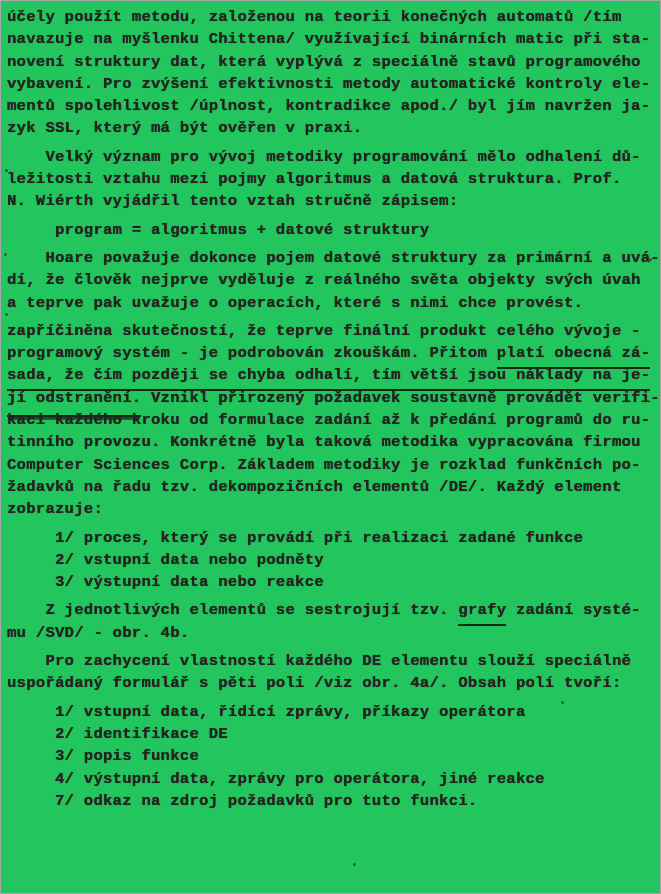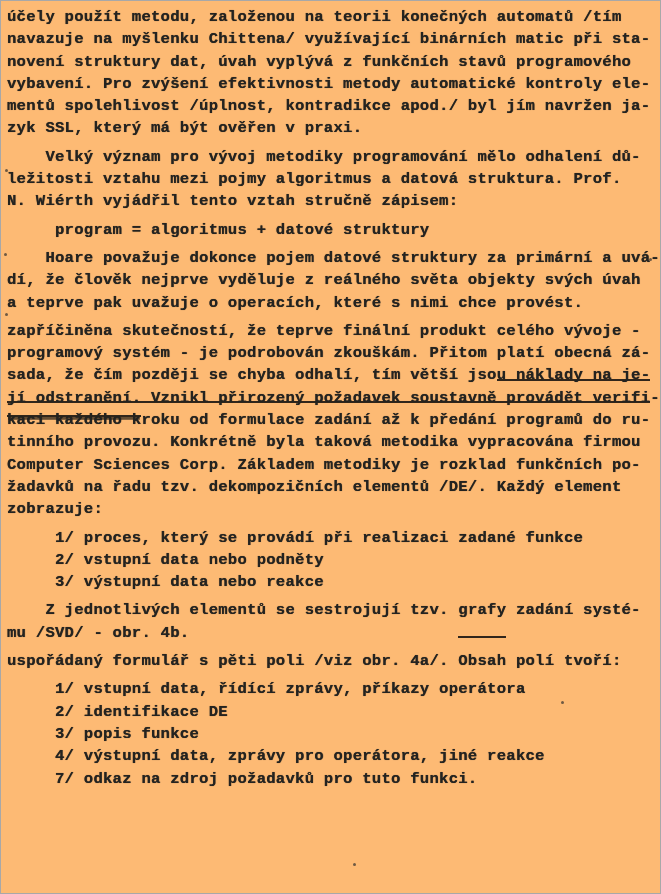--- a/index.html
+++ b/index.html
@@ -6,21 +6,21 @@
     margin: 0;
     padding: 0;
     background: #ffffff;
     font-family: "Liberation Mono", "DejaVu Sans Mono", monospace;
   }
   .page {
     position: relative;
     width: 661px;
     height: 894px;
     box-sizing: border-box;
-    background: #fdba74;
+    background: #22c55e;
     border: 1px solid #a8a8a8;
     overflow: hidden;
   }
   .doc {
     position: absolute;
     top: 5px;
     left: 6px;
     right: 4px;
     font-family: "Liberation Mono", "DejaVu Sans Mono", monospace;
     font-size: 15.5px;
@@ -29,42 +29,42 @@
     color: #2b2a27;
     letter-spacing: 0.3px;
     text-shadow: 0 0 0.8px rgba(43, 42, 39, 0.75), 0.4px 0.4px 0.4px rgba(43,42,39,0.35);
     filter: blur(0.22px) contrast(1.08);
   }
   .para { margin: 0 0 6px 0; }
   .line { white-space: pre; }
   .seg { white-space: pre; }
   .u {
     border-bottom: 2.6px solid rgba(28, 26, 23, 0.88);
-    padding-bottom: 17px;
+    padding-bottom: 5px;
   }
   .u-double {
     border-bottom: 2.4px solid rgba(28, 26, 23, 0.88);
     box-shadow: 0 4px 0 -1.2px rgba(28, 26, 23, 0.65);
     padding-bottom: 8px;
   }
   .speck {
     position: absolute;
     background: rgba(50, 48, 45, 0.7);
     border-radius: 50%;
   }
 </style>
 </head>
 <body>
 
 <div class="page">
   <div id="doc" class="doc">
       <div class="para">
         <div class="line"><span class="seg">účely použít metodu, založenou na teorii konečných automatů /tím</span></div>
         <div class="line"><span class="seg">navazuje na myšlenku Chittena/ využívající binárních matic při sta-</span></div>
-        <div class="line"><span class="seg">novení struktury dat, úvah vyplývá z funkčních stavů programového</span></div>
+        <div class="line"><span class="seg">novení struktury dat, která vyplývá z speciálně stavů programového</span></div>
         <div class="line"><span class="seg">vybavení. Pro zvýšení efektivnosti metody automatické kontroly ele-</span></div>
         <div class="line"><span class="seg">mentů spolehlivost /úplnost, kontradikce apod./ byl jím navržen ja-</span></div>
         <div class="line"><span class="seg">zyk SSL, který má být ověřen v praxi.</span></div>
       </div>
       <div class="para">
         <div class="line"><span class="seg">    Velký význam pro vývoj metodiky programování mělo odhalení dů-</span></div>
         <div class="line"><span class="seg">ležitosti vztahu mezi pojmy algoritmus a datová struktura. Prof.</span></div>
         <div class="line"><span class="seg">N. Wiérth vyjádřil tento vztah stručně zápisem:</span></div>
       </div>
       <div class="para">
@@ -89,20 +89,21 @@
       <div class="para">
         <div class="line"><span class="seg">     1/ proces, který se provádí při realizaci zadané funkce</span></div>
         <div class="line"><span class="seg">     2/ vstupní data nebo podněty</span></div>
         <div class="line"><span class="seg">     3/ výstupní data nebo reakce</span></div>
       </div>
       <div class="para">
         <div class="line"><span class="seg">    Z jednotlivých elementů se sestrojují tzv. </span><span class="seg u">grafy</span><span class="seg"> zadání systé-</span></div>
         <div class="line"><span class="seg">mu /SVD/ - obr. 4b.</span></div>
       </div>
       <div class="para">
+        <div class="line"><span class="seg">    Pro zachycení vlastností každého DE elementu slouží speciálně</span></div>
         <div class="line"><span class="seg">uspořádaný formulář s pěti poli /viz obr. 4a/. Obsah polí tvoří:</span></div>
       </div>
       <div class="para">
         <div class="line"><span class="seg">     1/ vstupní data, řídící zprávy, příkazy operátora</span></div>
         <div class="line"><span class="seg">     2/ identifikace DE</span></div>
         <div class="line"><span class="seg">     3/ popis funkce</span></div>
         <div class="line"><span class="seg">     4/ výstupní data, zprávy pro operátora, jiné reakce</span></div>
         <div class="line"><span class="seg">     7/ odkaz na zdroj požadavků pro tuto funkci.</span></div>
       </div>
     </div>

